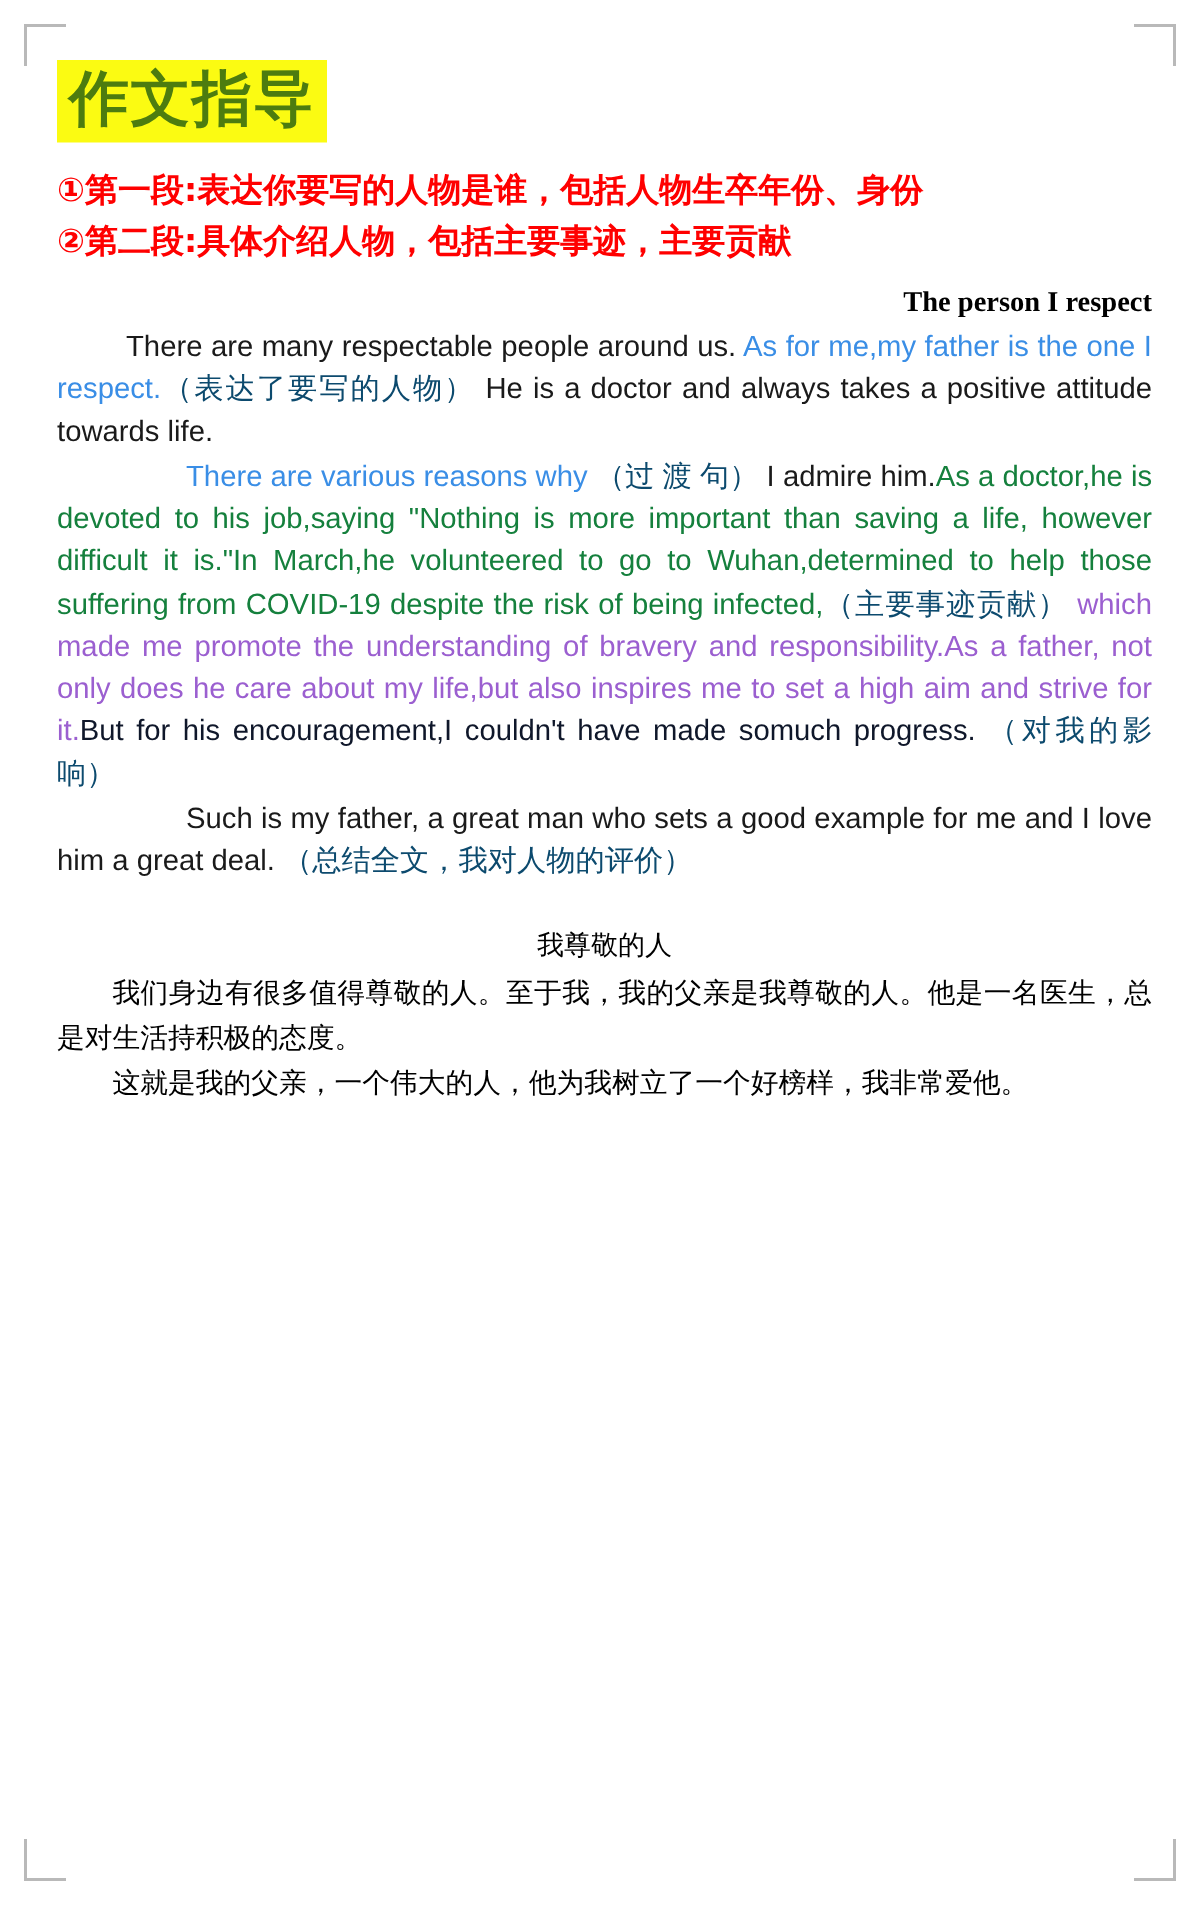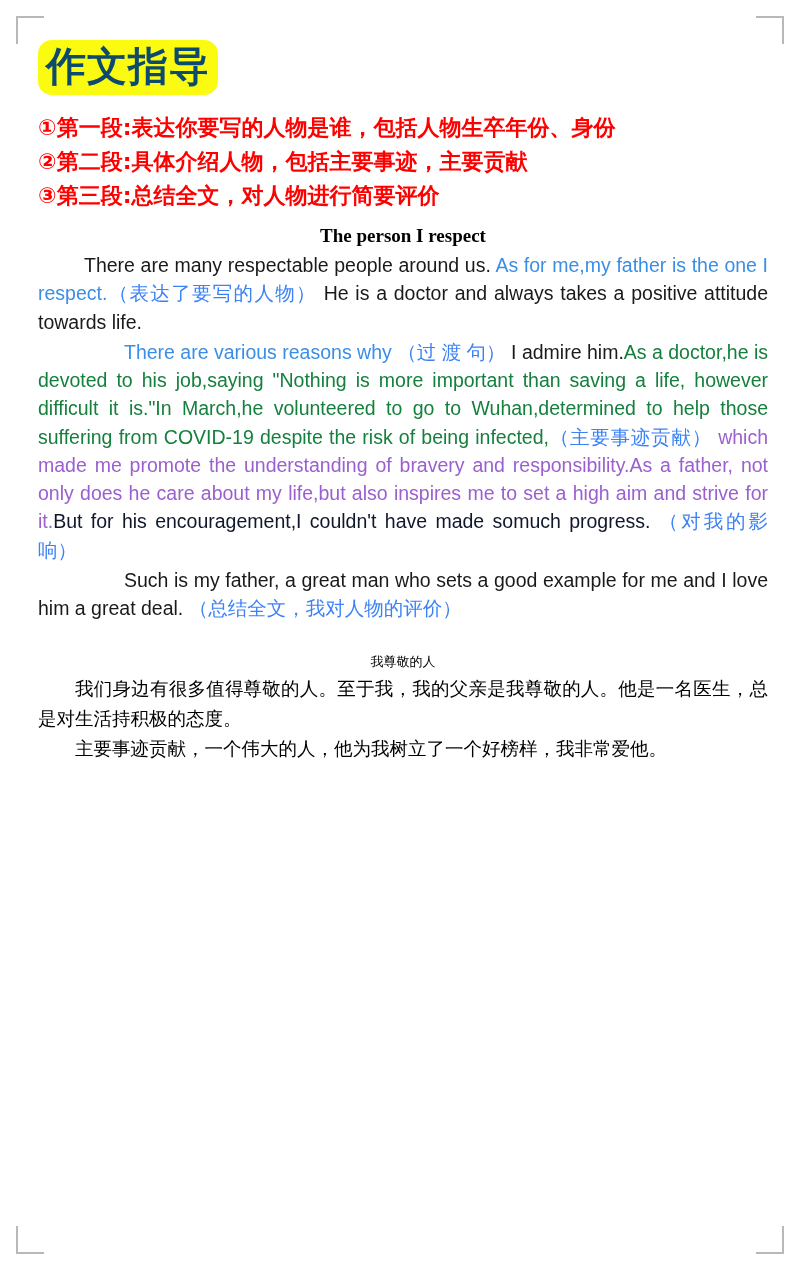--- a/index.html
+++ b/index.html
@@ -39,70 +39,69 @@
 
   .title-highlight {
     display: inline-block;
     background: #fbfb12;
     font-family: "DejaVu Sans", sans-serif;
     font-weight: bold;
     font-size: 40px;
     line-height: 1.22;
     padding: 2px 8px 4px 8px;
     letter-spacing: 1px;
-    color: #0c4a6e;
-    border-radius: 14px;
+    color: #4d7c0f;
   }
 
   .guides {
     margin-top: 16px;
     color: #ff0000;
     font-family: "DejaVu Sans", sans-serif;
     font-weight: bold;
     font-size: 22px;
     line-height: 1.55;
   }
 
   .essay-title {
-    text-align: center;
+    text-align: right;
     font-family: "Liberation Serif", serif;
     font-weight: bold;
     font-size: 19px;
     margin-top: 12px;
     margin-bottom: 4px;
     color: #000;
   }
 
   .para {
     font-size: 19.5px;
     line-height: 1.45;
     text-align: justify;
     text-justify: inter-word;
     margin: 0 0 2px 0;
   }
   .para.indent { text-indent: 46px; }
   .para.indent-lg { text-indent: 86px; }
 
   .c-black { color: #1a1a1a; }
   .c-blue { color: #3a8ee6; }
-  .c-red { color: #3b82f6; }
+  .c-red { color: #0c4a6e; }
   .c-green { color: #15803d; }
   .c-purple { color: #9b5fd0; }
   .c-magenta { color: #0f172a; }
 
   .cn-block {
     margin-top: 28px;
     font-family: "DejaVu Sans", sans-serif;
     font-size: 18.5px;
     line-height: 1.62;
     color: #000;
   }
   .cn-title {
     text-align: center;
-    font-size: 13px;
+    font-size: 18px;
     margin-bottom: 2px;
   }
   .cn-para {
     text-indent: 2em;
     text-align: justify;
     margin: 0;
   }
 </style>
 </head>
 <body>
@@ -114,36 +113,35 @@
 
 <div class="page">
 
   <div>
     <span class="title-highlight">作文指导</span>
   </div>
 
   <div class="guides">
     <div>①第一段:表达你要写的人物是谁，包括人物生卒年份、身份</div>
     <div>②第二段:具体介绍人物，包括主要事迹，主要贡献</div>
-    <div>③第三段:总结全文，对人物进行简要评价</div>
   </div>
 
   <div class="essay-title">The person I respect</div>
 
   <p class="para indent">
     <span class="c-black">There are many respectable people around us. </span><span class="c-blue">As for me,my father is the one I respect.</span><span class="c-red">（表达了要写的人物）</span><span class="c-black"> He is a doctor and always takes a positive attitude towards life.</span>
   </p>
 
   <p class="para indent-lg">
     <span class="c-blue">There are various reasons why </span><span class="c-red">（过 渡 句）</span><span class="c-black">  I admire him.</span><span class="c-green">As a doctor,he is devoted to his job,saying "Nothing is more important than saving a life, however difficult it is."In March,he volunteered to go to Wuhan,determined to help those suffering from COVID-19 despite the risk of being infected,</span><span class="c-red">（主要事迹贡献）</span><span class="c-purple"> which made me promote the understanding of bravery and responsibility.As a father, not only does he care about my life,but also inspires me to set a high aim and strive for it.</span><span class="c-magenta">But for his encouragement,I couldn't have made somuch progress.</span><span class="c-red"> （对我的影响）</span>
   </p>
 
   <p class="para indent-lg">
     <span class="c-black">Such is my father, a great man who sets a good example for me and I love him a great deal.</span><span class="c-red"> （总结全文，我对人物的评价）</span>
   </p>
 
   <div class="cn-block">
     <div class="cn-title">我尊敬的人</div>
     <p class="cn-para">我们身边有很多值得尊敬的人。至于我，我的父亲是我尊敬的人。他是一名医生，总是对生活持积极的态度。</p>
-    <p class="cn-para">主要事迹贡献，一个伟大的人，他为我树立了一个好榜样，我非常爱他。</p>
+    <p class="cn-para">这就是我的父亲，一个伟大的人，他为我树立了一个好榜样，我非常爱他。</p>
   </div>
 
 </div>
 
 </body></html>

